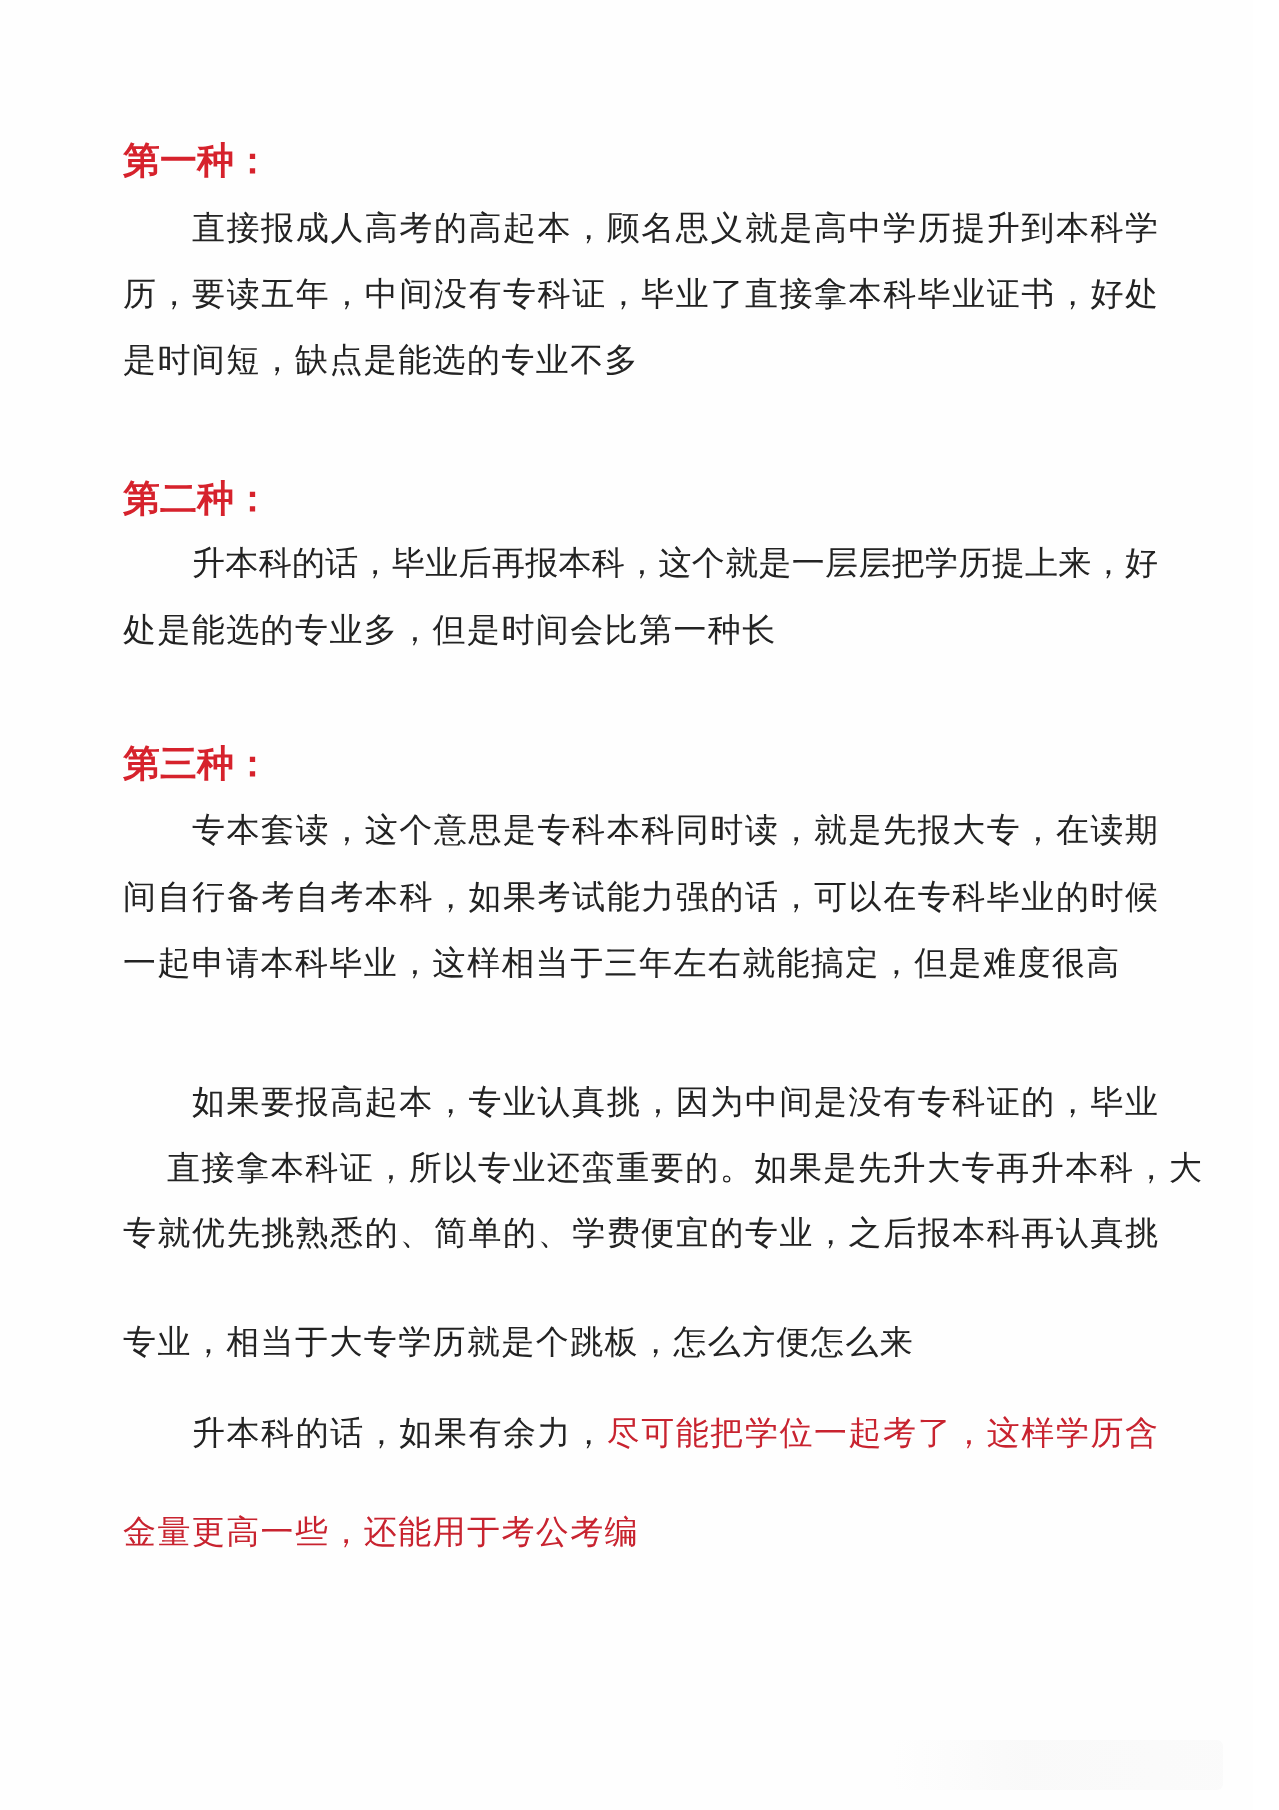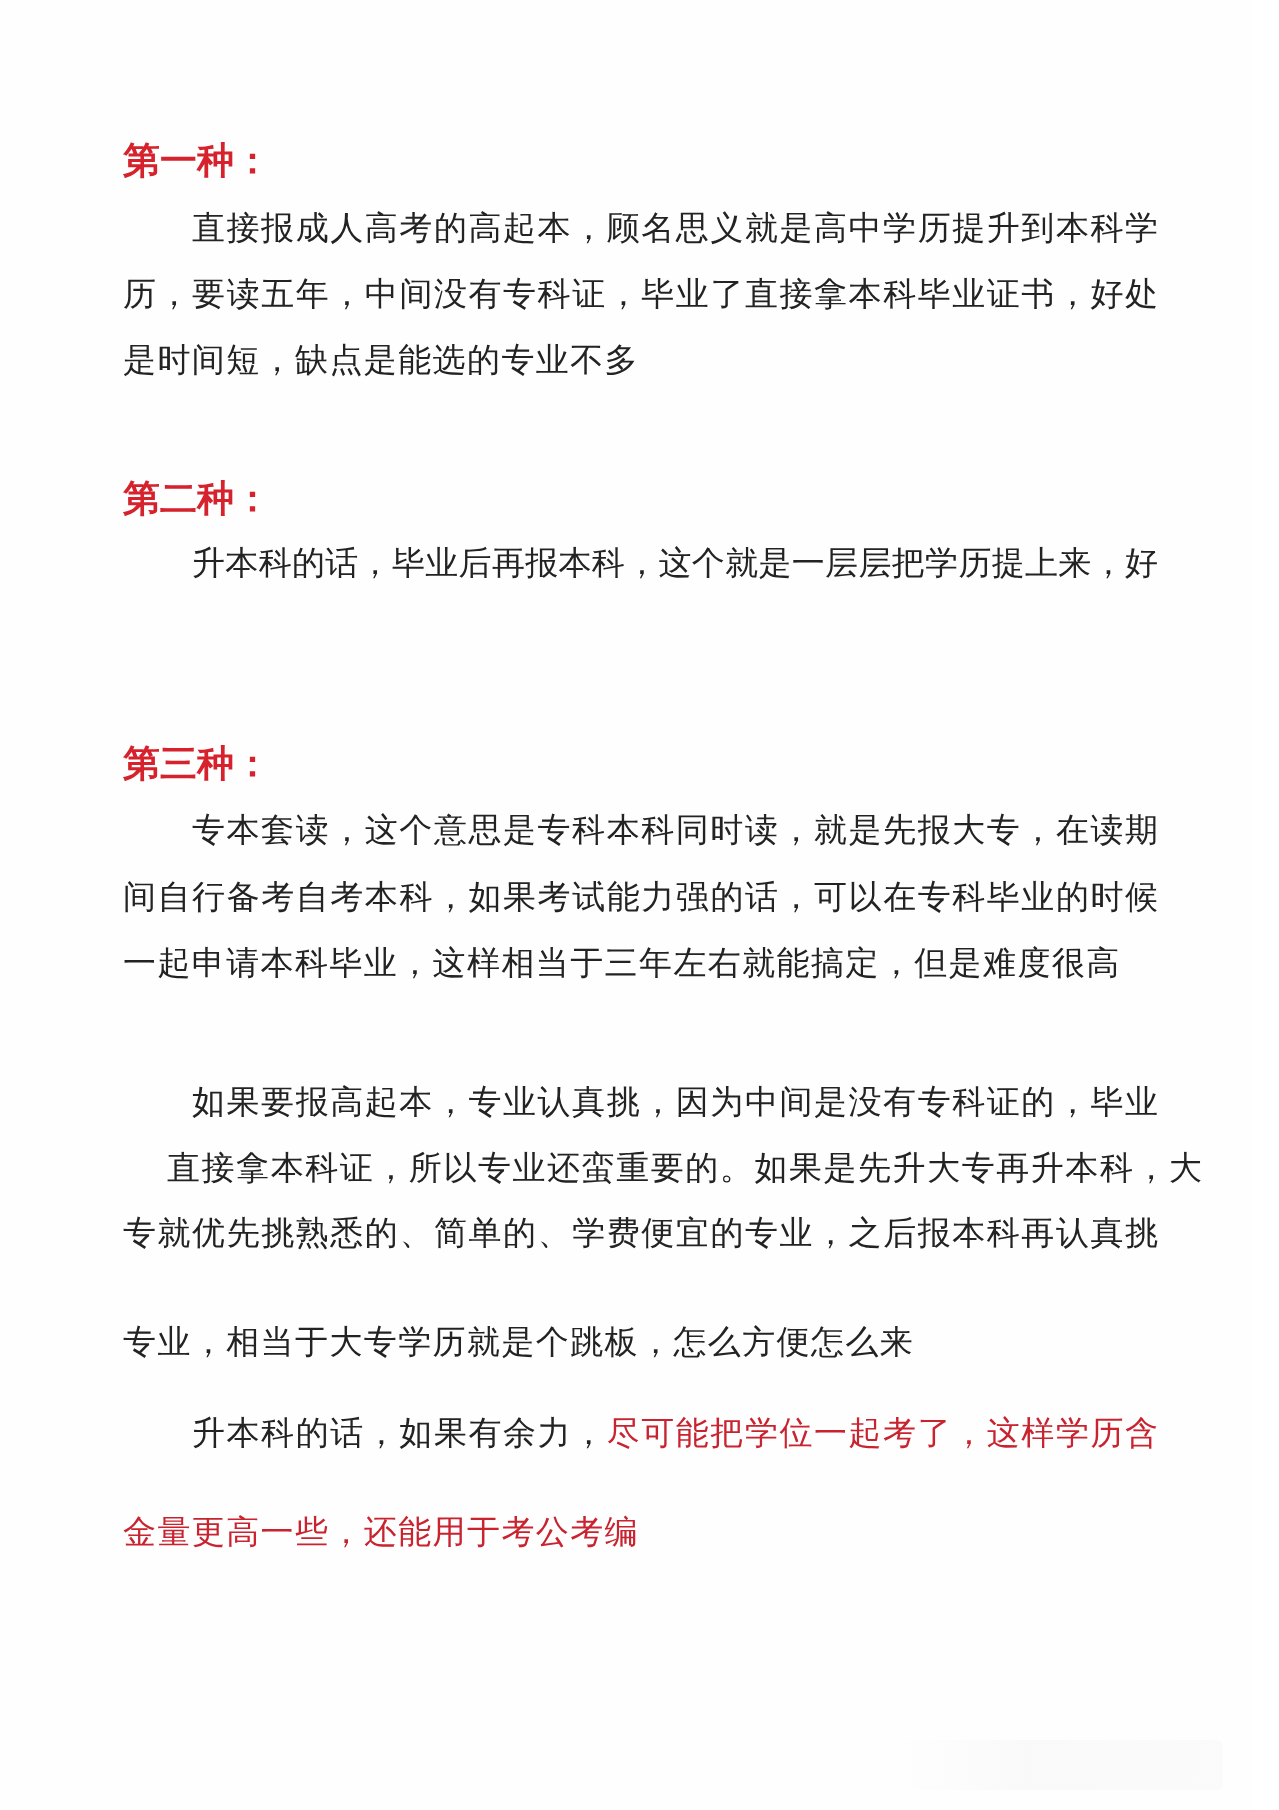--- a/index.html
+++ b/index.html
@@ -70,20 +70,21 @@
 
 <div class="page">
 
   <div class="heading" style="top:138px;">第一种：</div>
   <div class="line indent" style="top:208px;">直接报成人高考的高起本，顾名思义就是高中学历提升到本科学</div>
   <div class="line" style="top:274px;">历，要读五年，中间没有专科证，毕业了直接拿本科毕业证书，好处</div>
   <div class="line last" style="top:340px;">是时间短，缺点是能选的专业不多</div>
 
   <div class="heading" style="top:476px;">第二种：</div>
   <div class="line indent" style="top:543px;">升本科的话，毕业后再报本科，这个就是一层层把学历提上来，好</div>
+  <div class="line last" style="top:610px;">处是能选的专业多，但是时间会比第一种长</div>
 
   <div class="heading" style="top:741px;">第三种：</div>
   <div class="line indent" style="top:810px;">专本套读，这个意思是专科本科同时读，就是先报大专，在读期</div>
   <div class="line" style="top:877px;">间自行备考自考本科，如果考试能力强的话，可以在专科毕业的时候</div>
   <div class="line last" style="top:943px;">一起申请本科毕业，这样相当于三年左右就能搞定，但是难度很高</div>
 
   <div class="line indent" style="top:1082px;">如果要报高起本，专业认真挑，因为中间是没有专科证的，毕业</div>
   <div class="line" style="top:1148px;margin-left:44px;">直接拿本科证，所以专业还蛮重要的。如果是先升大专再升本科，大</div>
   <div class="line" style="top:1213px;">专就优先挑熟悉的、简单的、学费便宜的专业，之后报本科再认真挑</div>
   <div class="line last" style="top:1322px;">专业，相当于大专学历就是个跳板，怎么方便怎么来</div>

